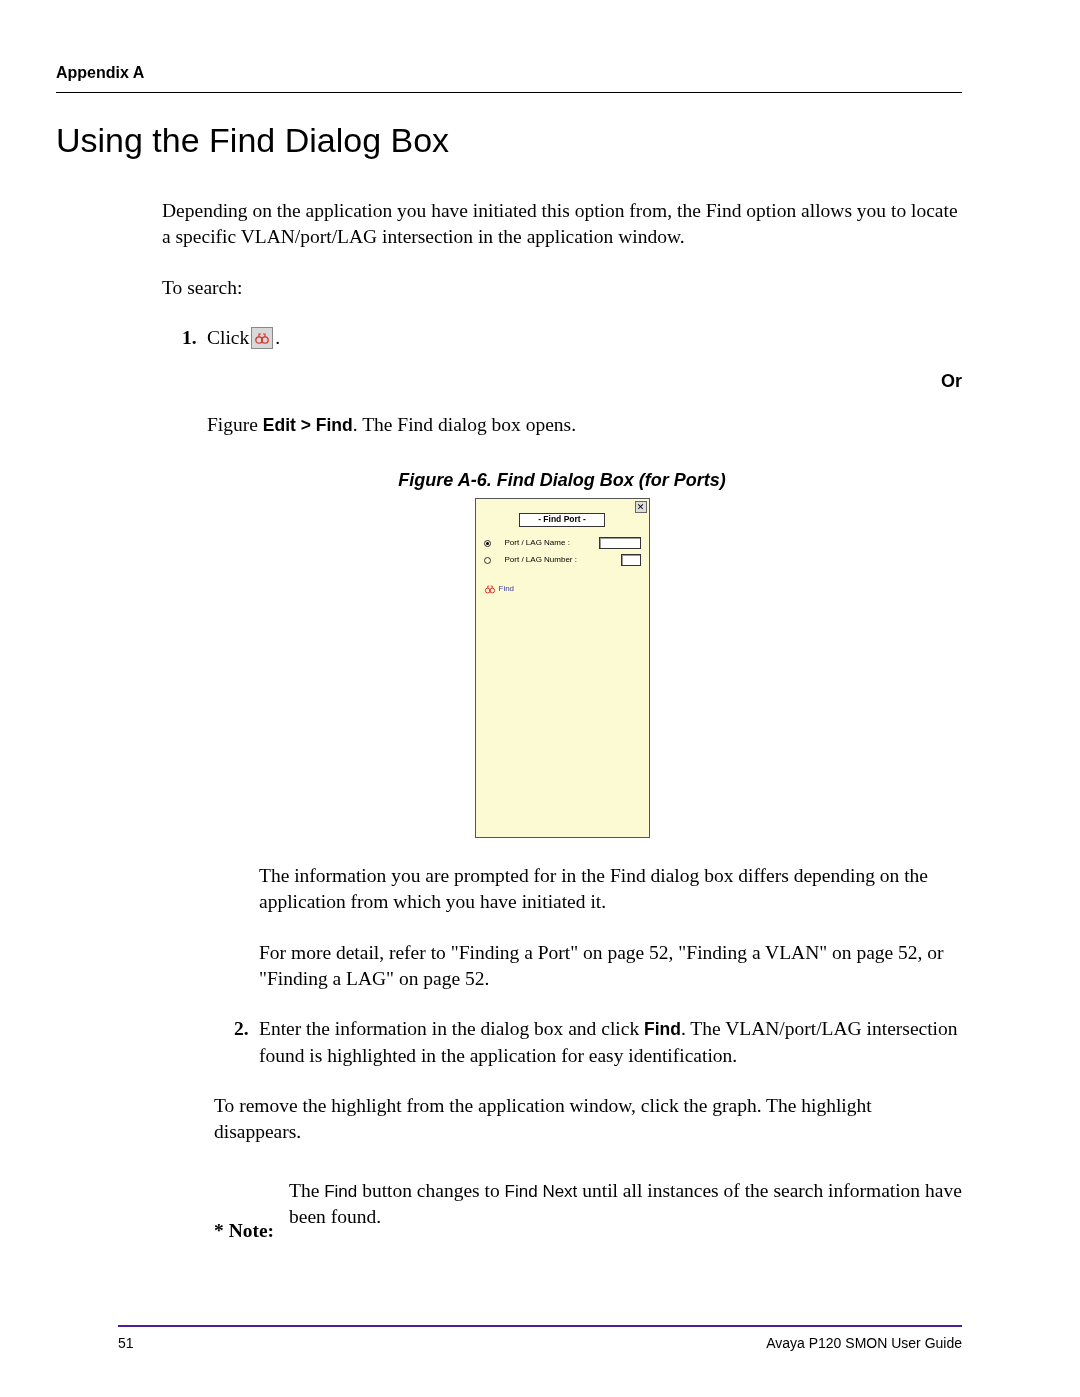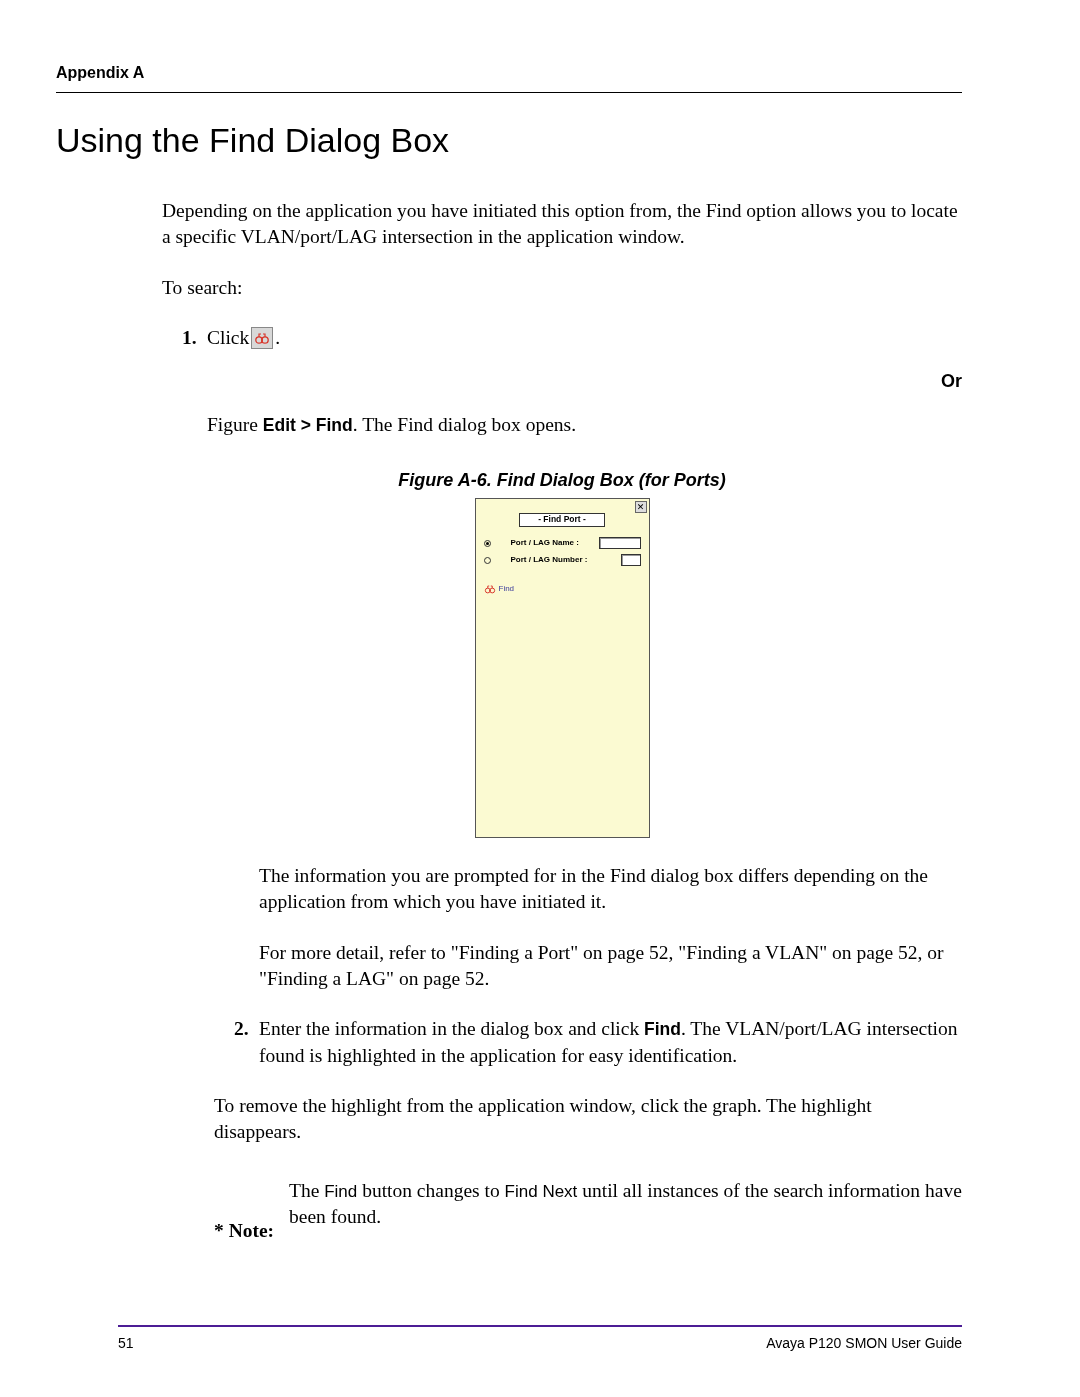--- a/index.html
+++ b/index.html
@@ -145,23 +145,23 @@
       font-size: 8.5px;
       font-weight: bold;
       display: flex;
       align-items: center;
       justify-content: center;
     }
     .dialog-row {
       display: flex;
       align-items: center;
       font-size: 8px;
-      font-weight: bold;
+      font-weight: normal;
       margin: 5px 8px;
-      gap: 20px;
+      gap: 14px;
     }
     .radio {
       width: 7px;
       height: 7px;
       border-radius: 50%;
       border: 1px solid #333;
       display: inline-flex;
       align-items: center;
       justify-content: center;
       flex-shrink: 0;

